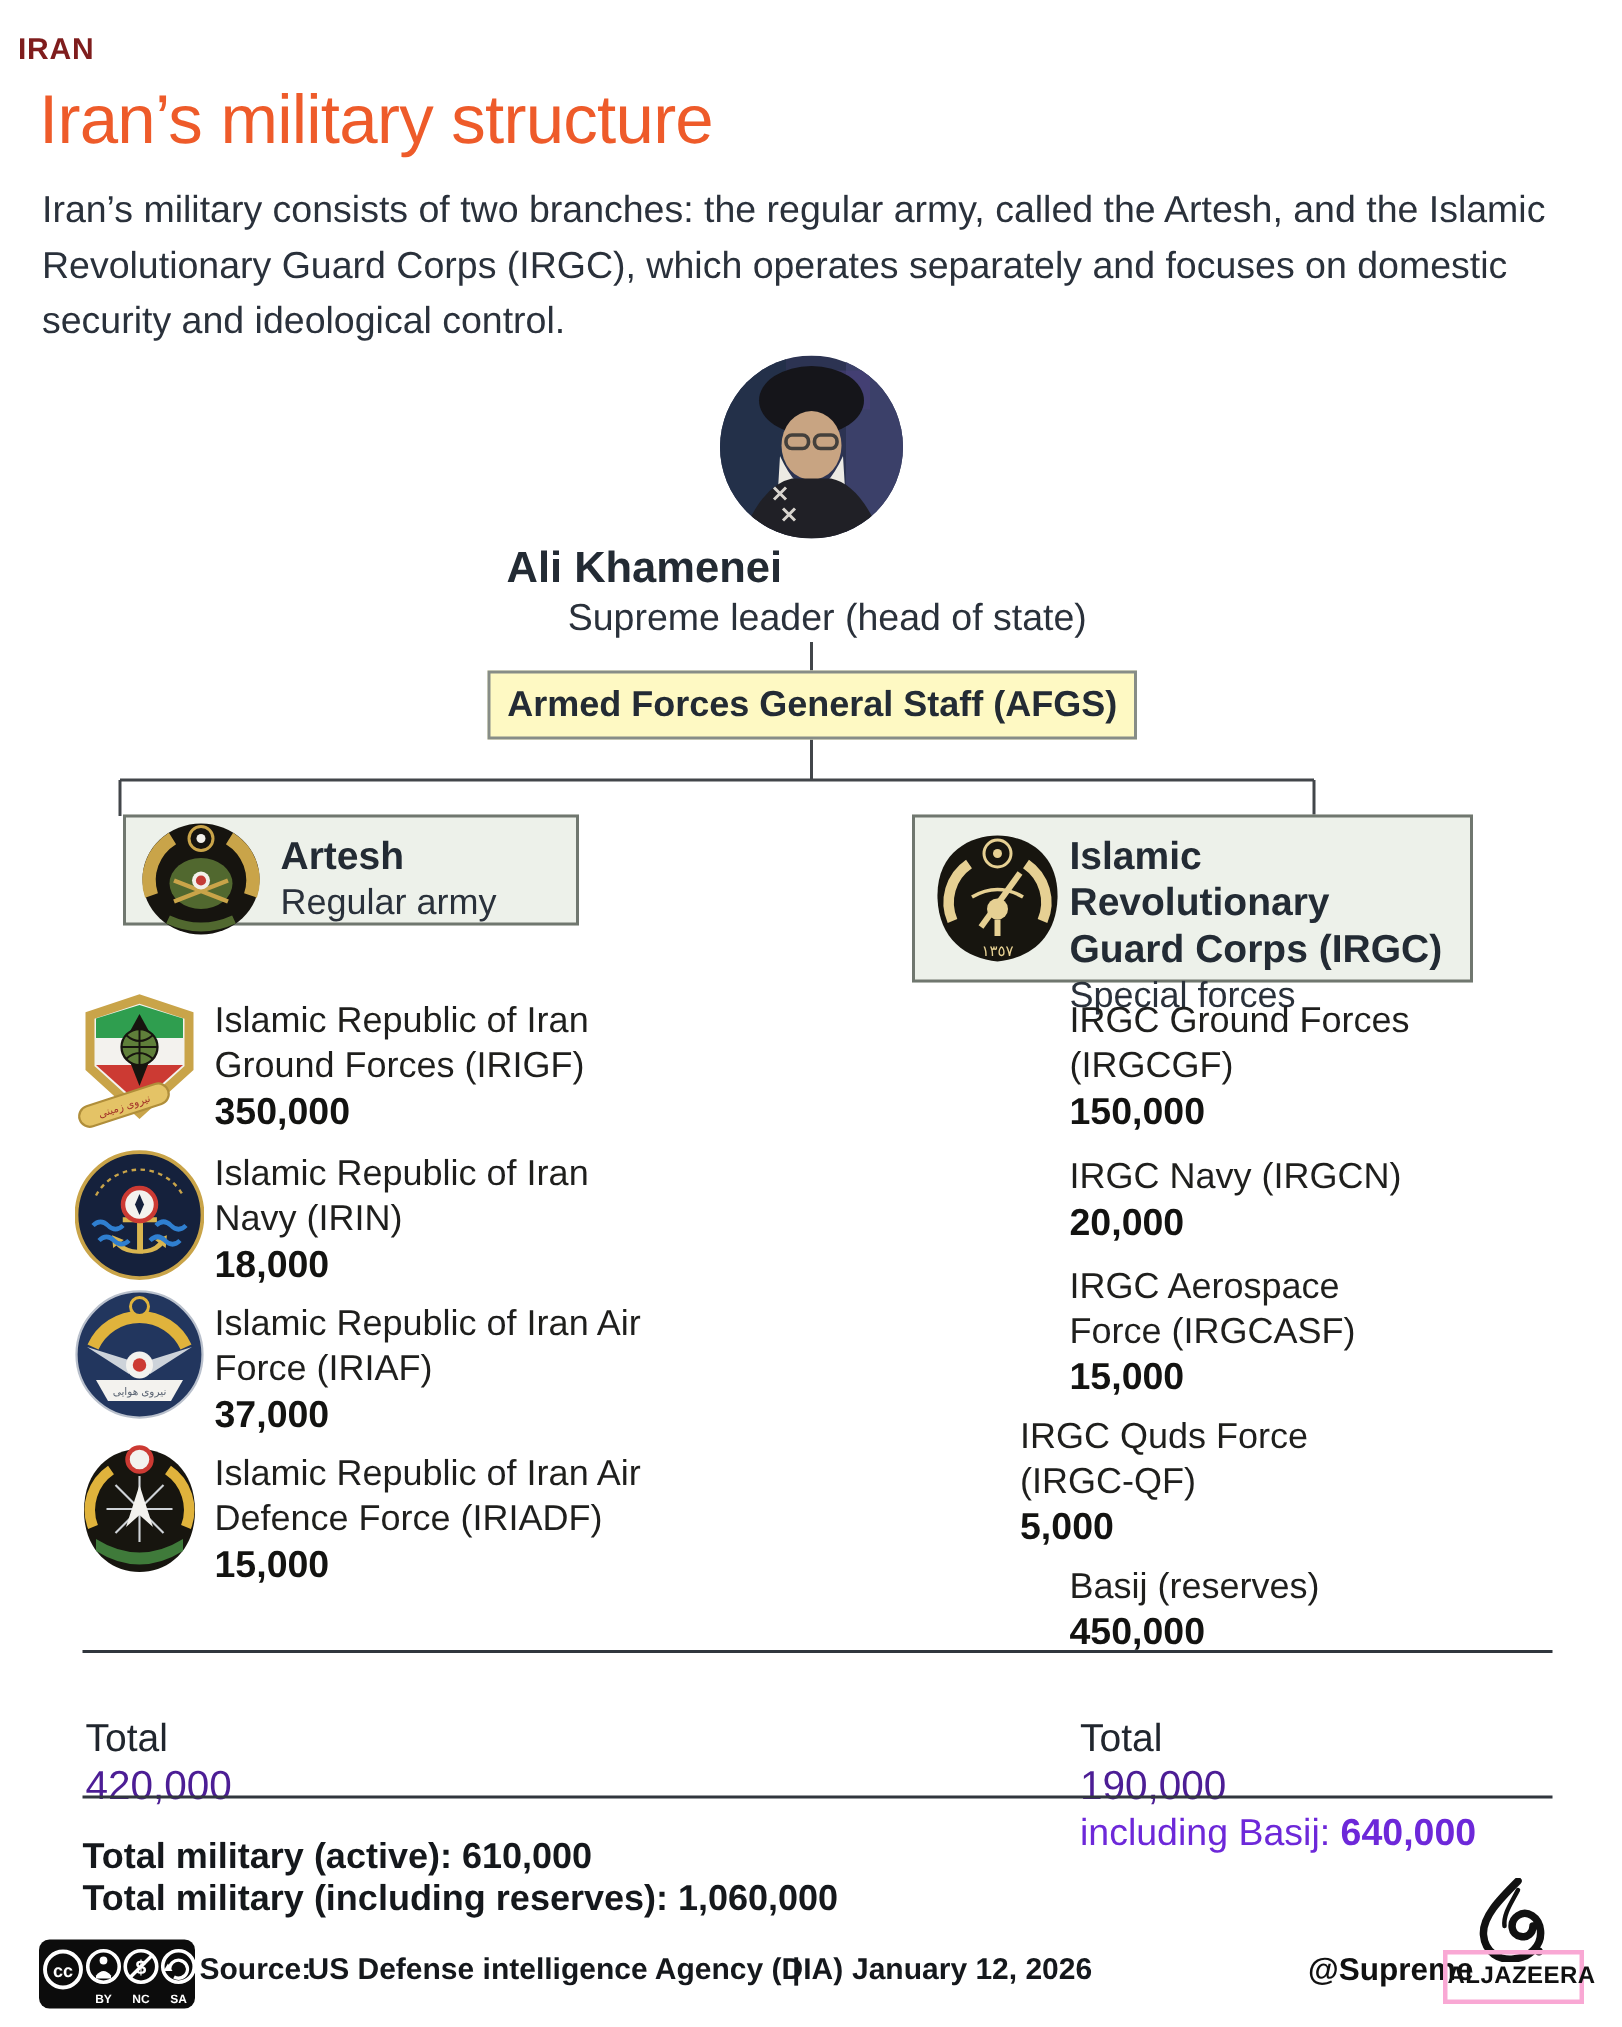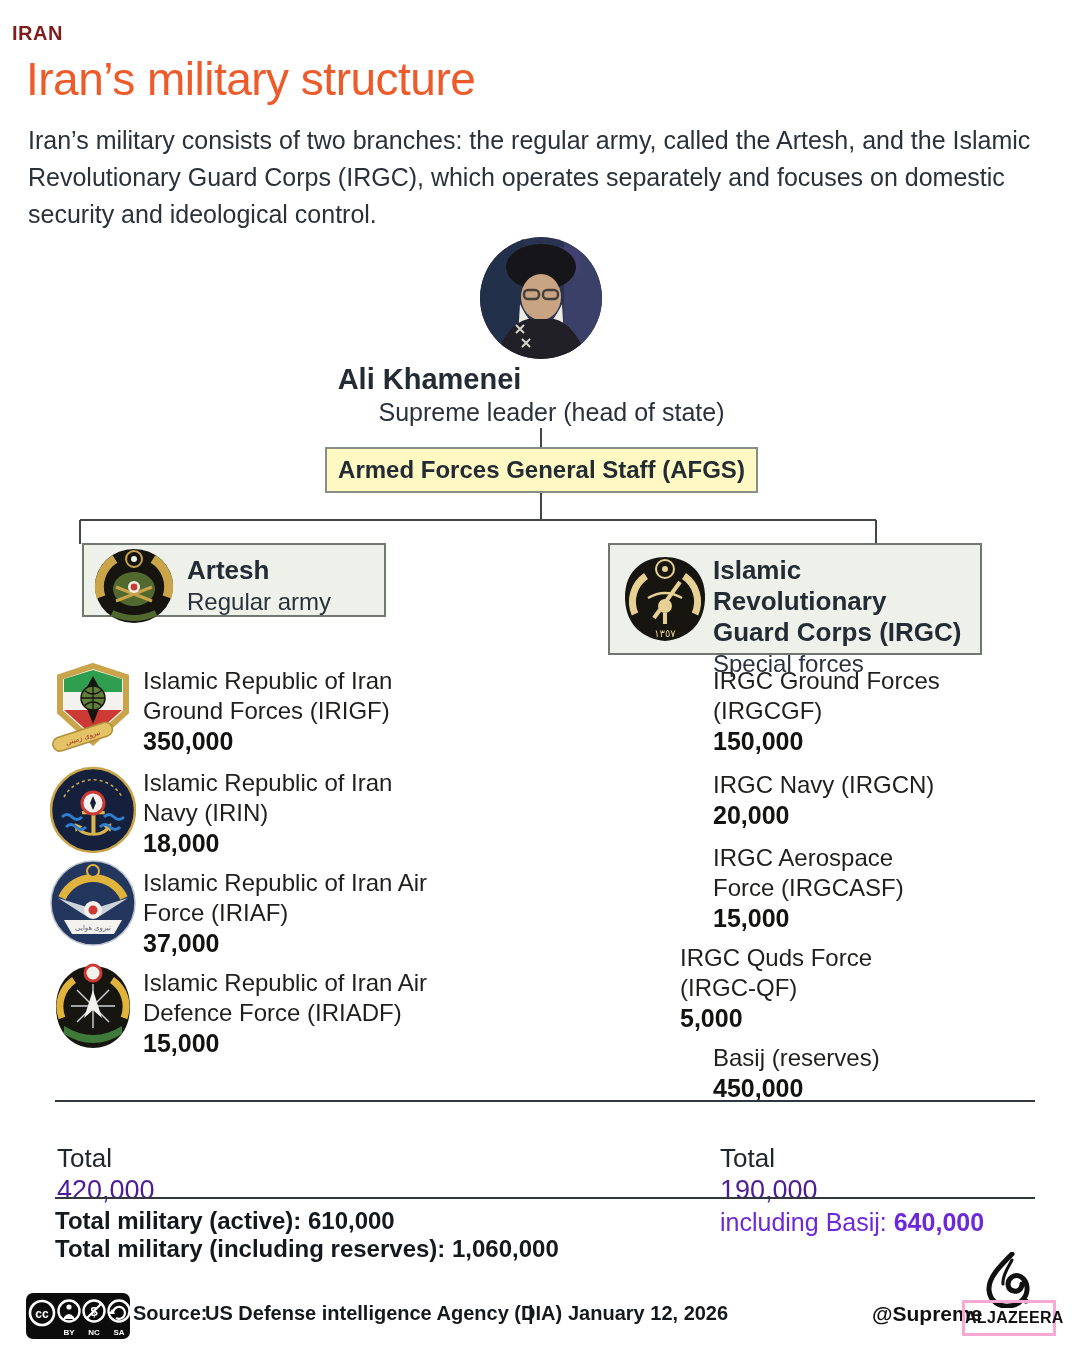--- a/index.html
+++ b/index.html
@@ -27,21 +27,21 @@
   .branch-title{font-size:26px;font-weight:700;color:#232b34;line-height:31px;white-space:pre-line;}
   .branch-sub{font-size:24px;color:#2a313b;margin-top:2px;}
   .unit{position:absolute;}
   .unit-label{font-size:24px;line-height:30px;color:#1f1f1d;white-space:pre-line;}
   .unit-count{font-size:25px;line-height:30px;font-weight:700;color:#131311;}
   .hr{position:absolute;left:55px;width:980px;border-top:2px solid #31373e;}
   .total-label{font-size:26px;color:#20262e;line-height:32px;margin-top:32px;}
   .total-value{font-size:27px;font-weight:400;color:#4c1d95;line-height:32px;}
   .incl{font-size:25px;color:#6d28d9;line-height:32px;}
   .incl b{font-weight:700;}
-  .grand{font-size:24px;font-weight:700;color:#15181c;line-height:29px;}
+  .grand{font-size:24px;font-weight:700;color:#15181c;line-height:29px;margin-top:17px;}
   .footer-text{font-size:20px;color:#15181c;font-weight:600;}
   .ajlabs{font-size:21px;font-weight:700;color:#111;}
   .aj-box{
     left:962px;top:1300px;width:94px;height:36px;border:3px solid #f9a8d4;box-sizing:border-box;
     text-align:center;line-height:30px;font-size:16px;font-weight:800;letter-spacing:.3px;color:#111;
   }
 </style>
 </head>
 <body>
 

